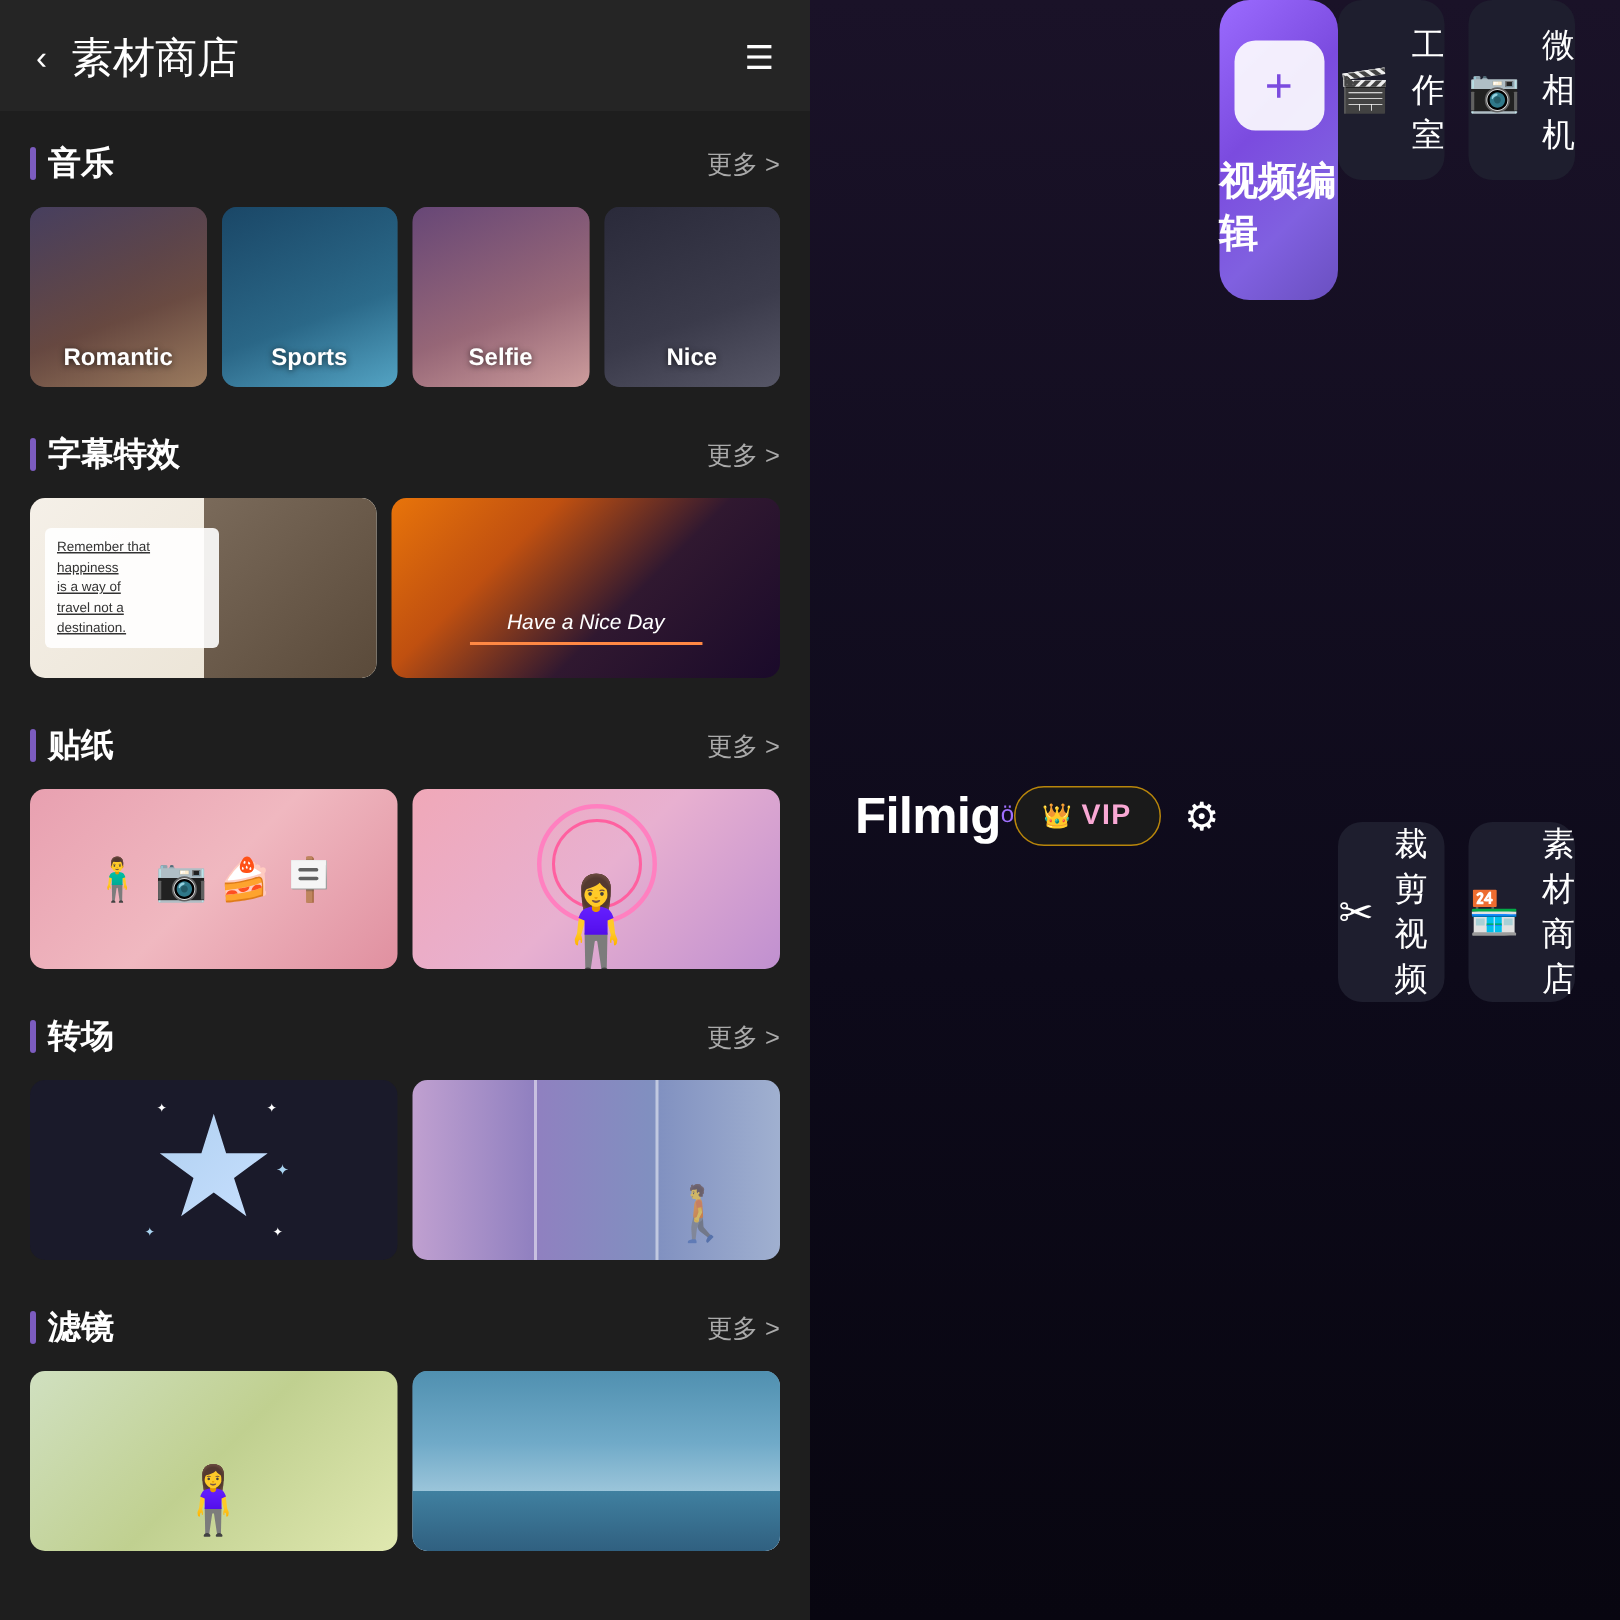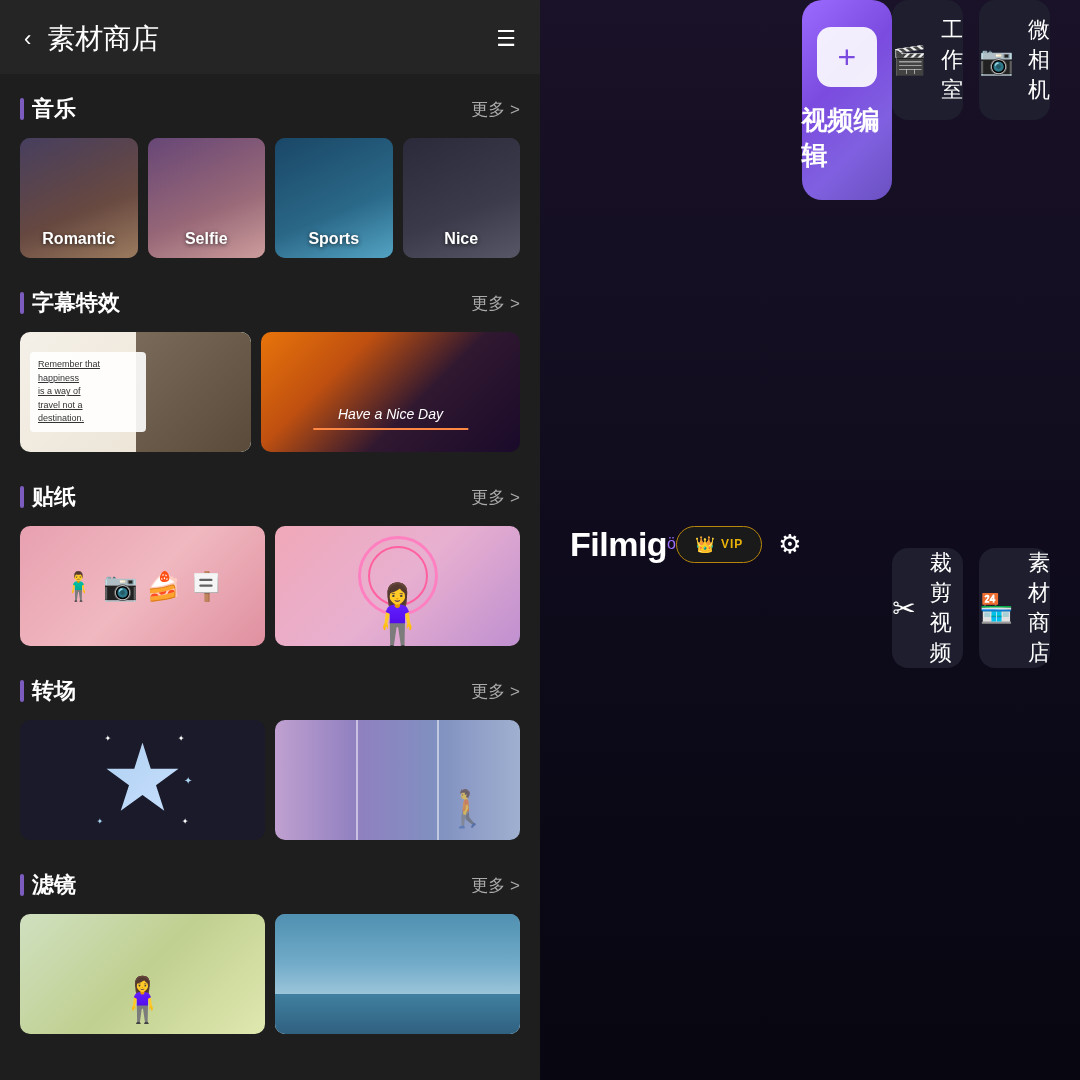--- a/index.html
+++ b/index.html
@@ -342,22 +342,22 @@
       display: flex;
       align-items: center;
       gap: 6px;
       cursor: pointer;
     }
     .vip-crown {
       color: #ffd700;
       font-size: 16px;
     }
     .vip-text {
-      color: #eab308;
-      font-size: 12px;
+      color: #f9a8d4;
+      font-size: 19px;
       font-weight: 700;
       letter-spacing: 1px;
     }
     .settings-btn {
       color: #fff;
       font-size: 26px;
       cursor: pointer;
     }
 
     
@@ -438,25 +438,25 @@
       <div class="section-title-wrap">
         <div class="section-bar"></div>
         <span class="section-title">音乐</span>
       </div>
       <span class="more-link">更多 &gt;</span>
     </div>
     <div class="music-row">
       <div class="music-card music-romantic">
         <span class="music-card-label">Romantic</span>
       </div>
+      <div class="music-card music-sports">
+        <span class="music-card-label">Sports</span>
+      </div>
       <div class="music-card music-selfie">
         <span class="music-card-label">Selfie</span>
-      </div>
-      <div class="music-card music-sports">
-        <span class="music-card-label">Sports</span>
       </div>
       <div class="music-card music-vlog">
         <span class="music-card-label">Nice</span>
       </div>
     </div>
   </div>
 
   <div class="section">
     <div class="section-header">
       <div class="section-title-wrap">

